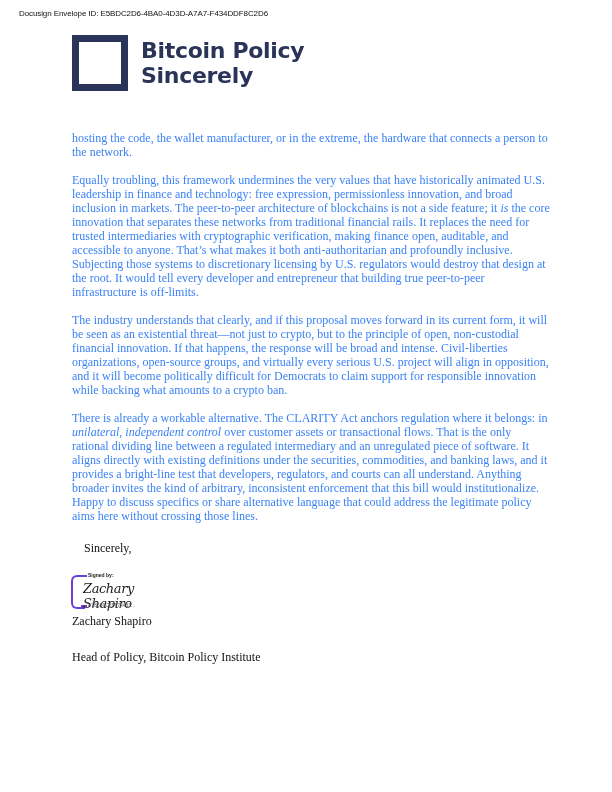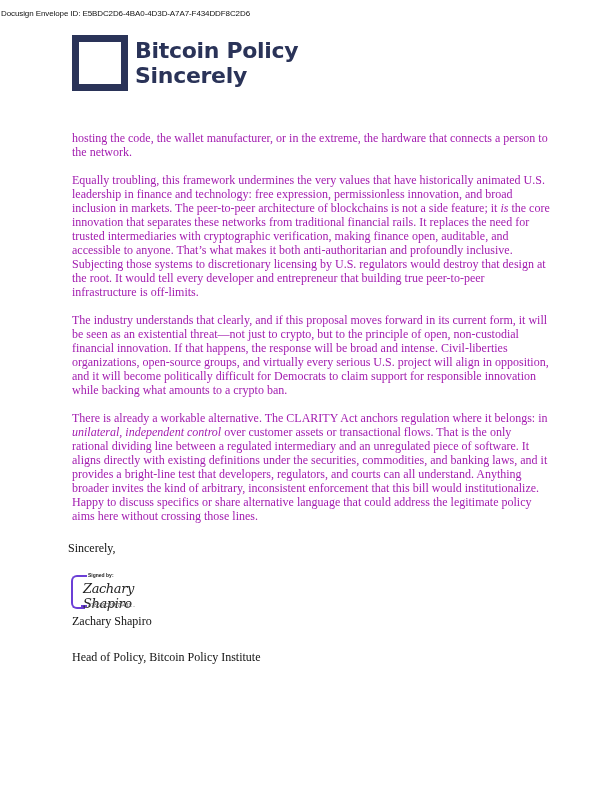--- a/index.html
+++ b/index.html
@@ -1,35 +1,35 @@
 <!DOCTYPE html>
 <html><head>
 <meta charset="utf-8">
 <style>
   html, body { margin: 0; padding: 0; background: #ffffff; }
   body { width: 612px; height: 792px; position: relative; overflow: hidden; }
   .envelope {
-    position: absolute; left: 1px; top: 9px;
+    position: absolute; left: 19px; top: 9px;
     font-family: "Liberation Sans", sans-serif; font-size: 8px; color: #111;
     letter-spacing: -0.1px;
   }
   .logo { position: absolute; left: 72px; top: 35px; display: flex; align-items: center; }
   .logo-box {
     width: 42px; height: 42px; border: 7px solid #2a3358; box-sizing: content-box;
   }
   .logo-text {
-    margin-left: 7px; font-family: "DejaVu Sans", sans-serif; font-weight: bold;
+    margin-left: 13px; font-family: "DejaVu Sans", sans-serif; font-weight: bold;
     color: #2a3358; font-size: 22px; line-height: 25px; letter-spacing: -0.3px;
   }
   .body-text {
     position: absolute; left: 72px; top: 131px; width: 478px;
-    font-family: "Liberation Serif", serif; font-size: 12px; line-height: 14px; color: #a21caf;
+    font-family: "Liberation Serif", serif; font-size: 12px; line-height: 14px; color: #3b82f6;
   }
   .body-text p { margin: 0 0 14px 0; }
-  .closing { position: absolute; left: 68px; top: 541px; font-family: "Liberation Serif", serif; font-size: 12px; color: #111; }
+  .closing { position: absolute; left: 84px; top: 541px; font-family: "Liberation Serif", serif; font-size: 12px; color: #111; }
   .sig {
     position: absolute; left: 71px; top: 572px; width: 110px; height: 36px;
   }
   .sig-bracket {
     position: absolute; left: 0; top: 3px; width: 12px; height: 30px;
     border: 2px solid #6b3fd6; border-right: none; border-radius: 6px 0 0 6px;
   }
   .sig-top-line { position: absolute; left: 10px; top: 3px; width: 6px; border-top: 2px solid #6b3fd6; }
   .sig-bot-line { position: absolute; left: 10px; top: 33px; width: 6px; border-top: 2px solid #6b3fd6; }
   .sig-label { position: absolute; left: 17px; top: 0px; font-family: "Liberation Sans", sans-serif; font-size: 5px; font-weight: bold; color: #222; }

